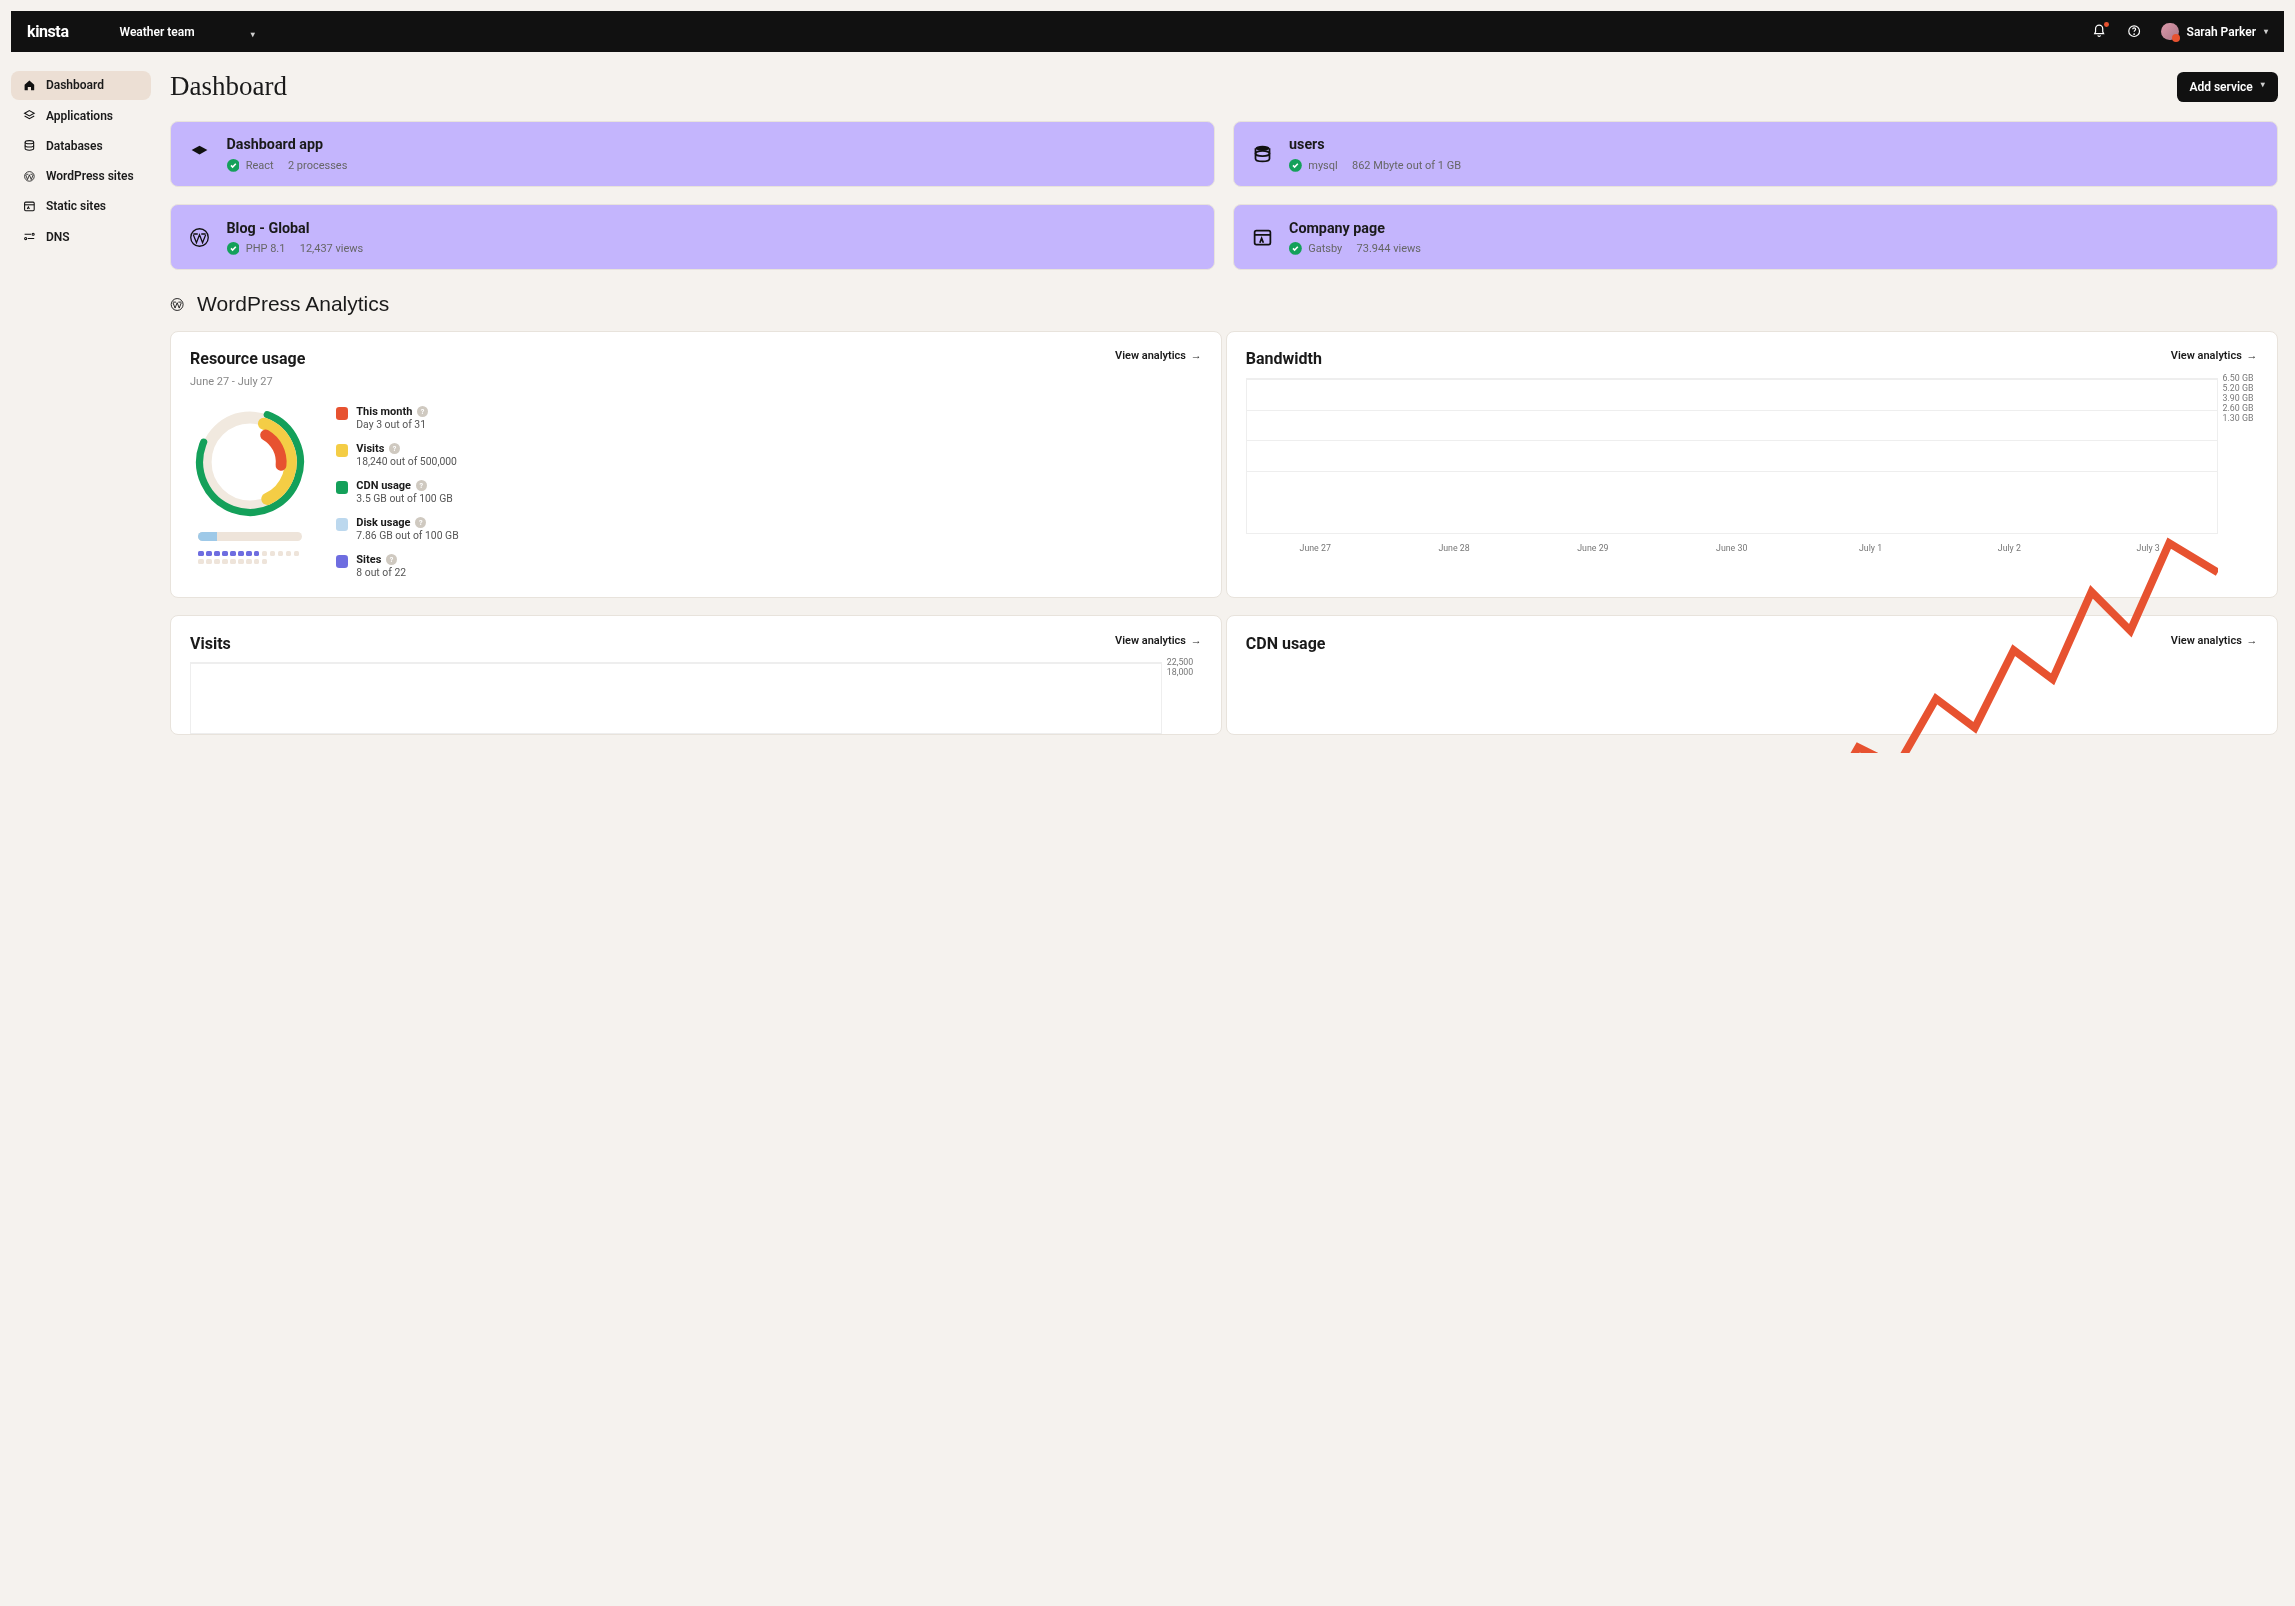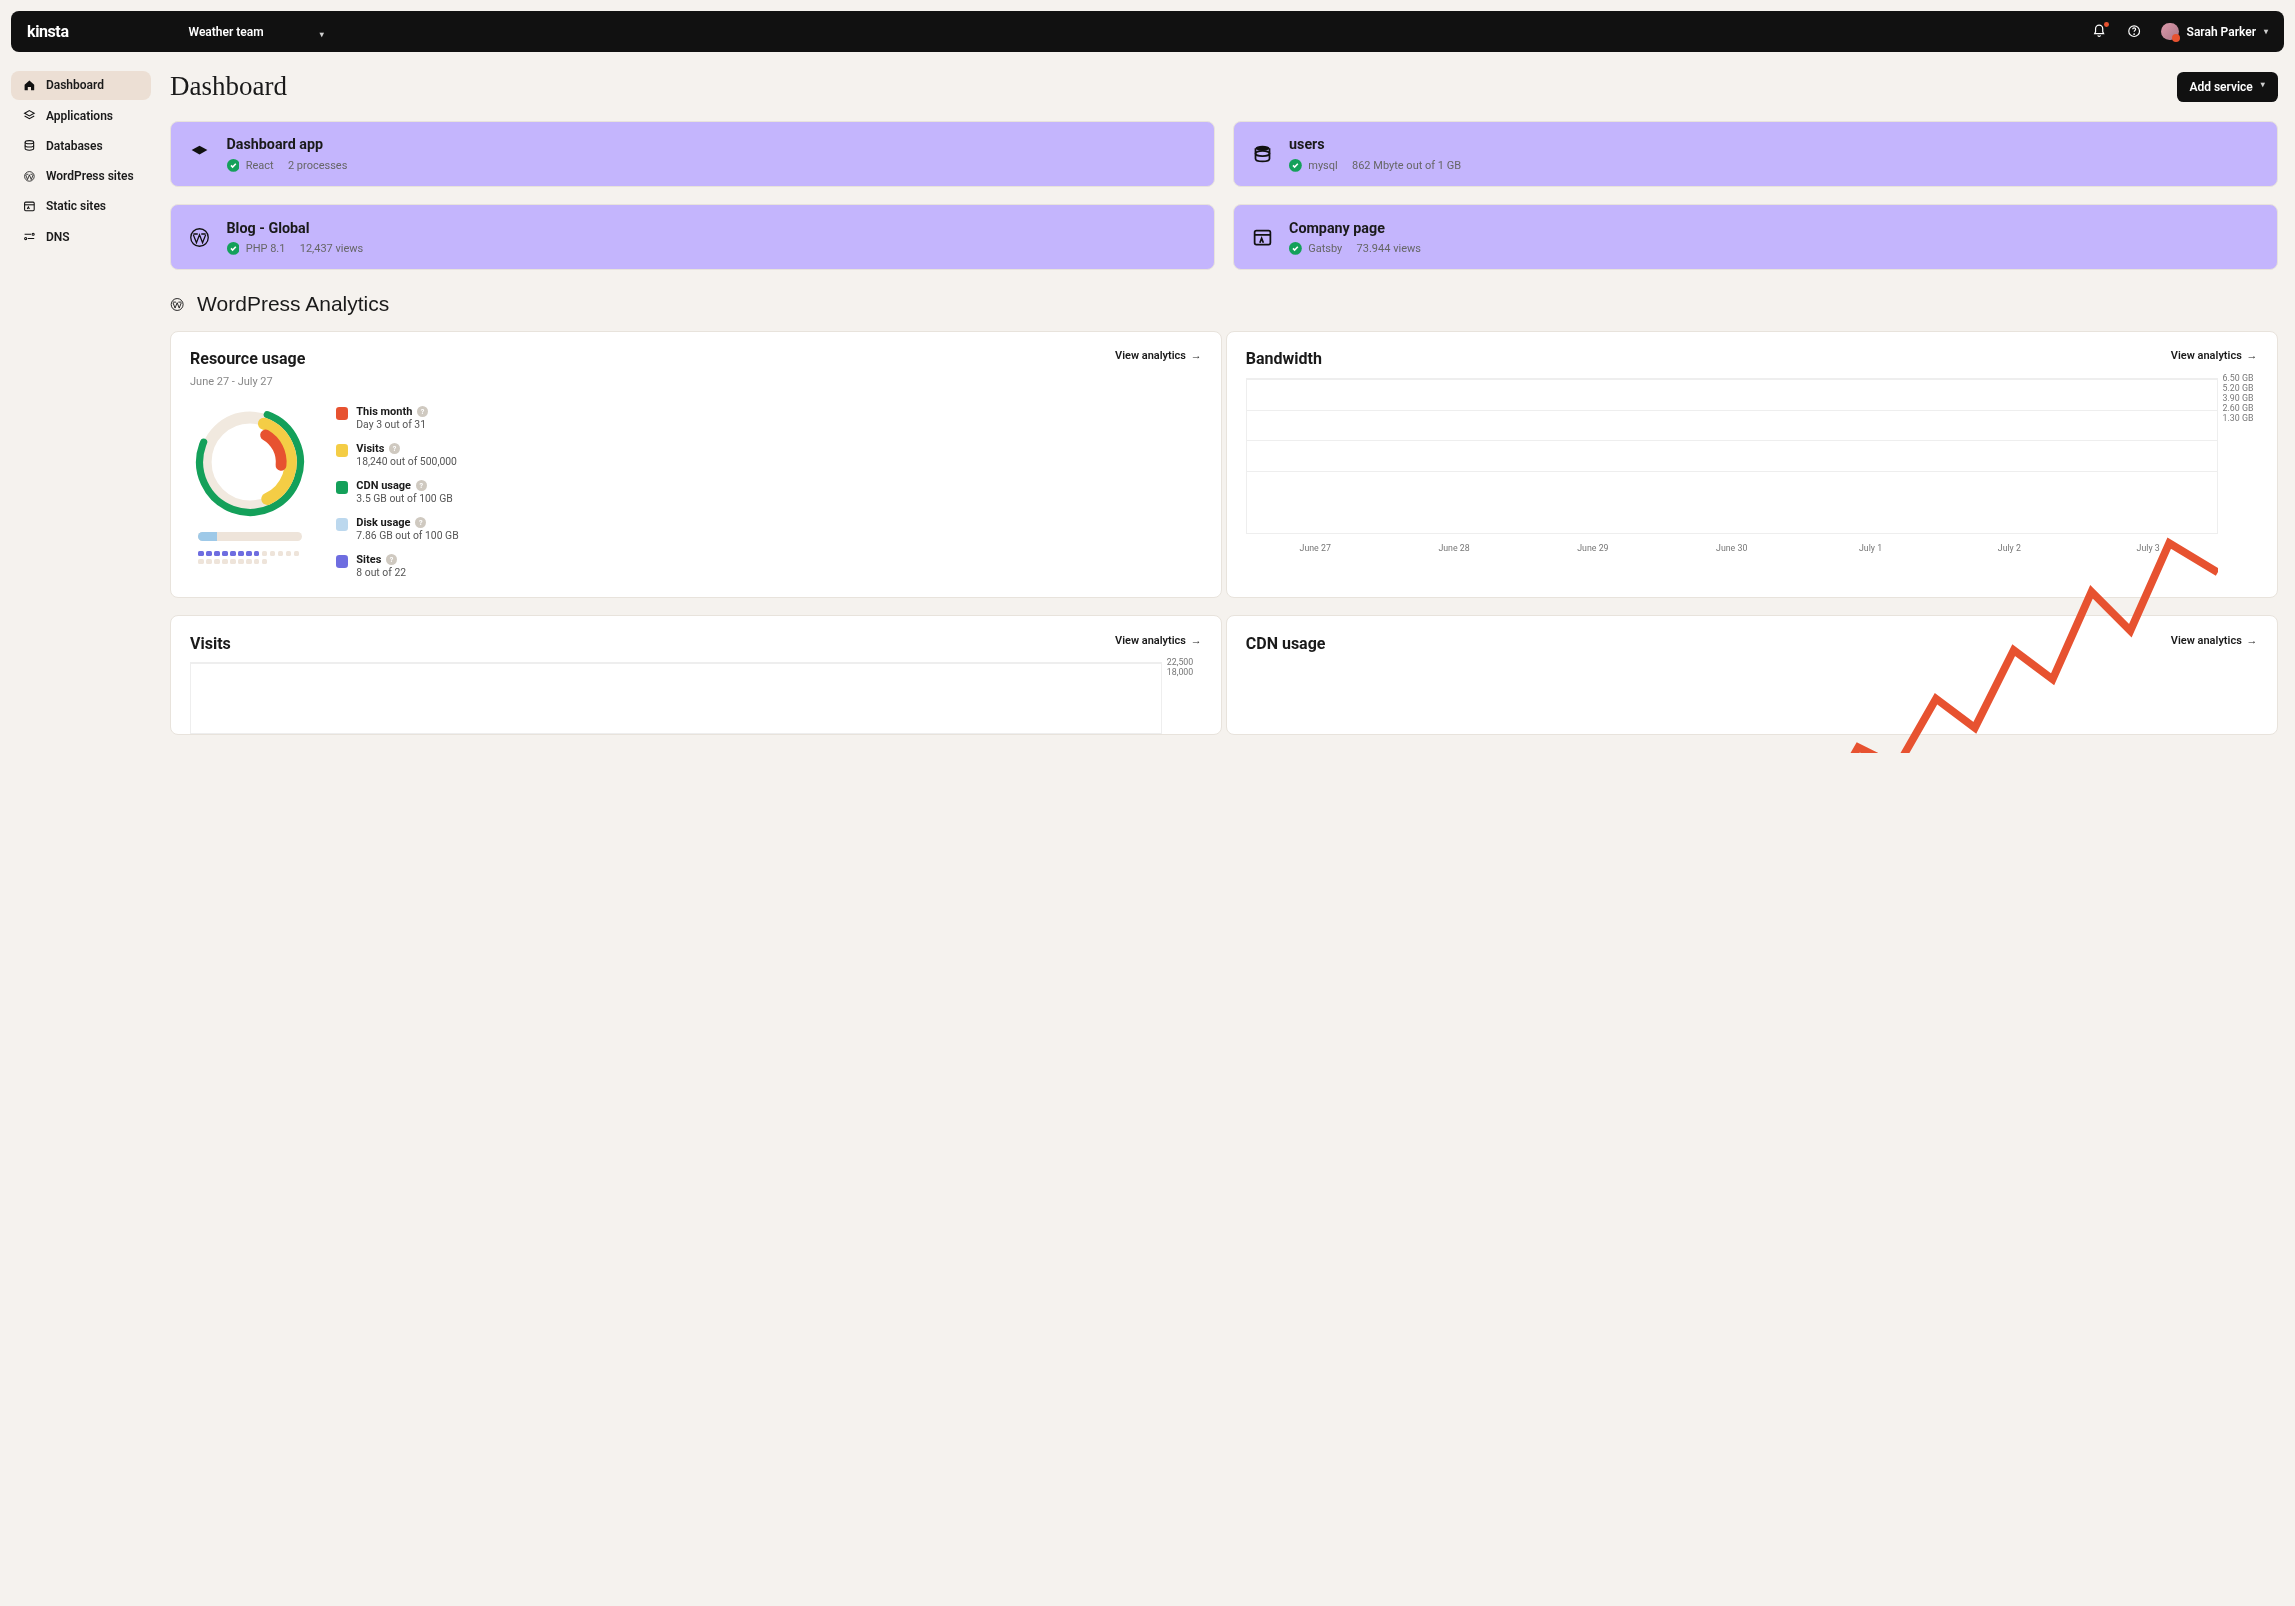--- a/index.html
+++ b/index.html
@@ -8,26 +8,26 @@
     background: #f5f2ee;
     color: #1a1a1a;
     font-size: 11px;
   }
   .page { padding: 11px 11px 0 11px; border-radius: 9.6px; }
   .topbar {
     background: #111;
     color: #fff;
     display: flex;
     align-items: center;
-    border-radius: 8px;
+    border-radius: 0;
     height: 41px;
     padding: 0 16px;
   }
   .logo { font-weight: 700; font-size: 16px; letter-spacing: -0.4px; }
-  .team-select { margin-left: 120px; display: flex; align-items: flex-end; gap: 56px; font-weight: 600; font-size: 12px; cursor: pointer; }
+  .team-select { margin-left: 51px; display: flex; align-items: flex-end; gap: 56px; font-weight: 600; font-size: 12px; cursor: pointer; }
   .chev { font-size: 8px; opacity: .8; }
   .topbar-right { margin-left: auto; display: flex; align-items: center; gap: 19px; }
   .icon-btn { width: 16px; height: 16px; display: inline-flex; align-items: center; justify-content: center; position: relative; cursor: pointer; }
   .bell-dot { position: absolute; top: -1.6px; right: -1.6px; width: 4.8px; height: 4.8px; border-radius: 50%; background: #e75230; }
   .user { display: flex; align-items: center; gap: 8px; font-weight: 600; font-size: 12px; cursor: pointer; }
   .avatar { width: 17.5px; height: 17.5px; border-radius: 50%; background: linear-gradient(135deg,#d9a,#a78); position: relative; }
   .avatar::after{ content:""; position:absolute; right:-1.6px; bottom:-1.6px; width:8px;height:8px; background:#e75230;border-radius:50%;}
   .layout { display: flex; gap: 19px; margin-top: 19px; }
   .sidebar { width: 140px; flex-shrink: 0; }
   .nav-item { display: flex; align-items: center; gap: 9.6px; padding: 7.2px 11px; border-radius: 8px; font-weight: 600; font-size: 12px; cursor: pointer; margin-bottom: 1.6px; }

